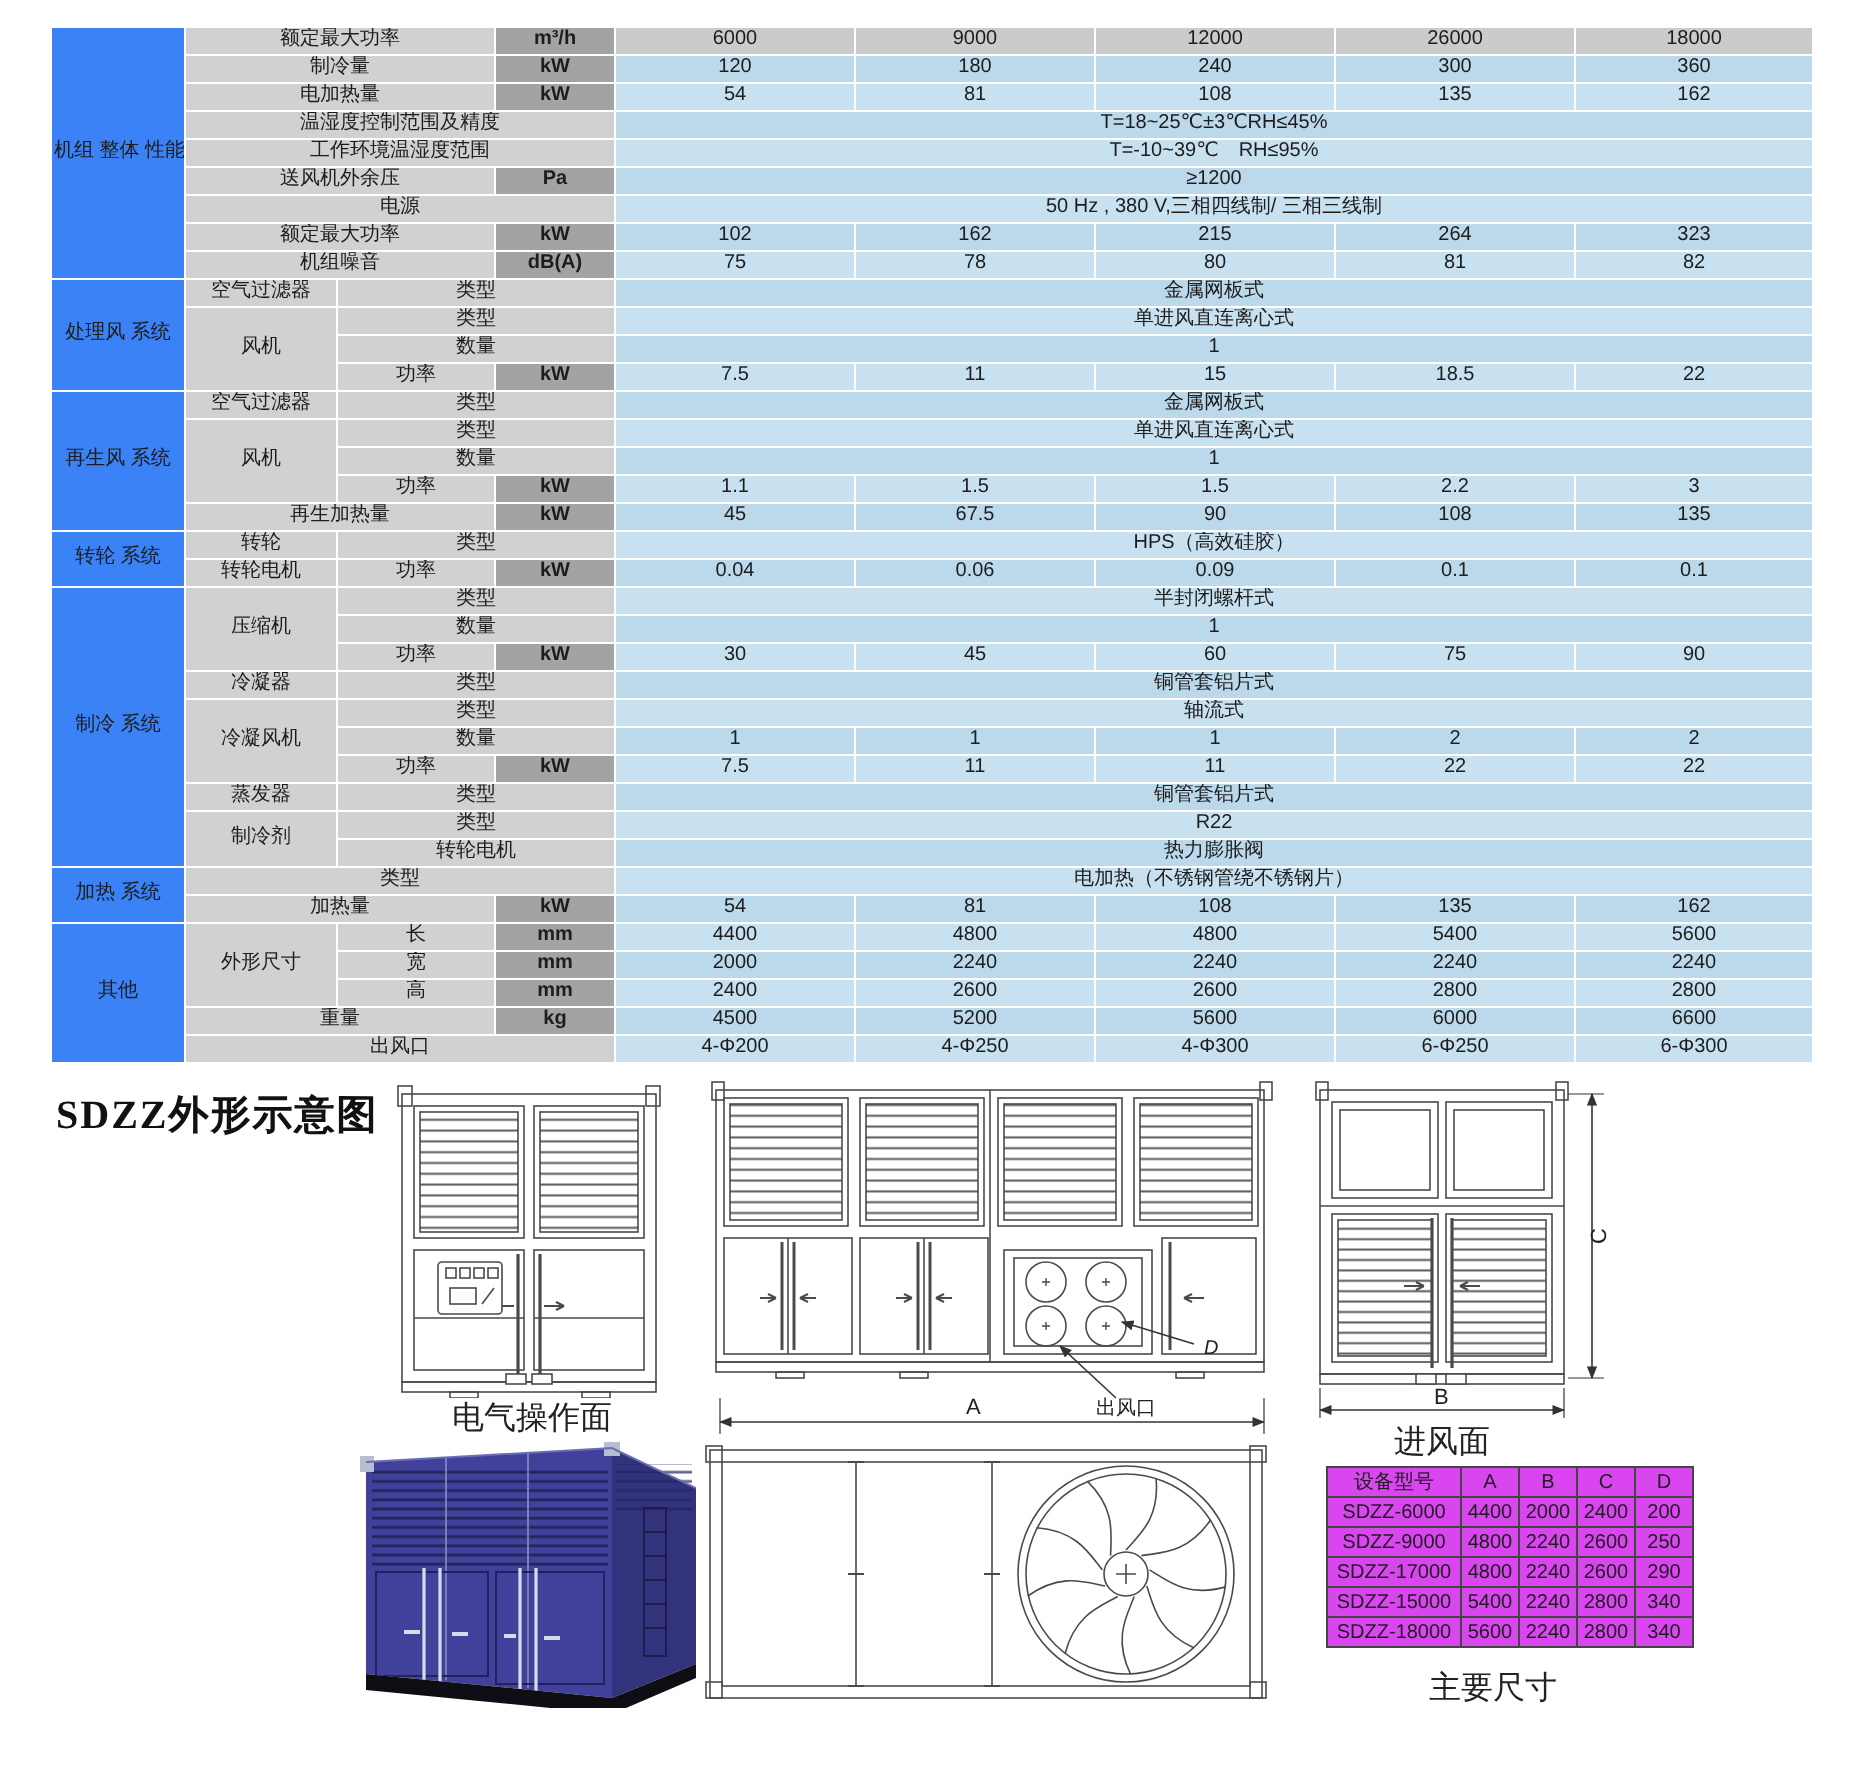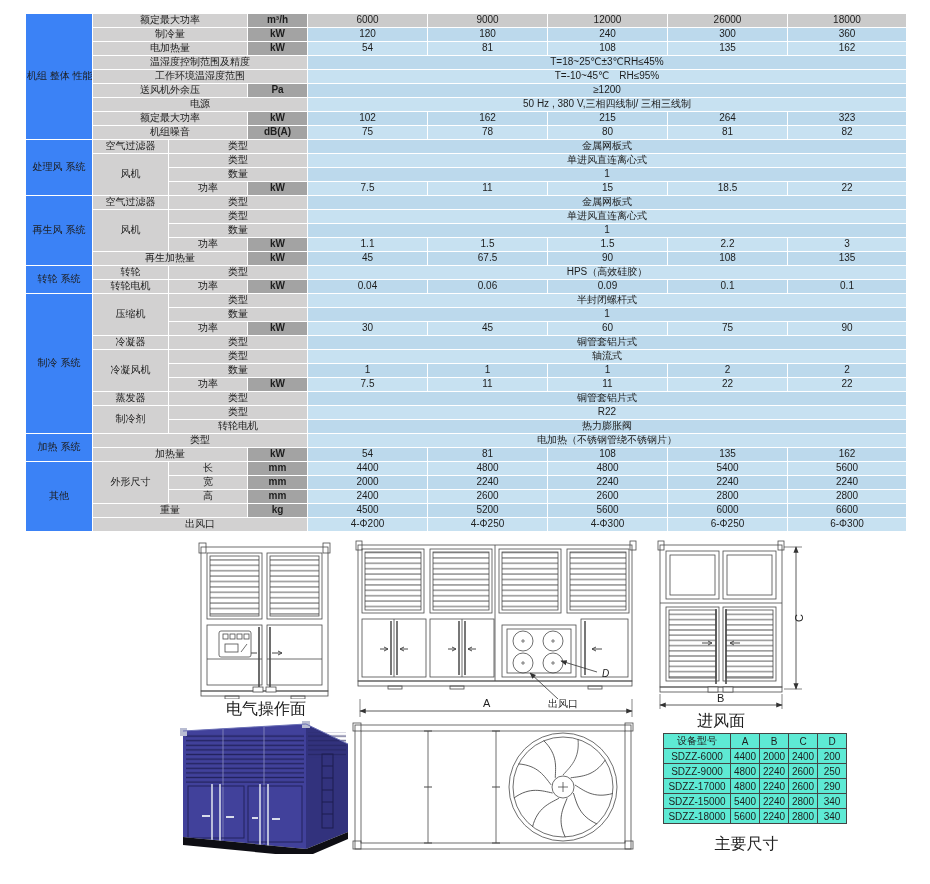--- a/index.html
+++ b/index.html
@@ -18,21 +18,21 @@
   td.val{background:#c7e1f1;}
   table.spec tr:nth-child(even) td.val{background:#bcd9ec;}
 
   
   .heading{position:absolute;left:28px;top:544px;font-family:"Liberation Serif","DejaVu Serif",serif;
            font-weight:bold;font-size:20px;letter-spacing:1px;color:#111;}
   .caption{position:absolute;font-size:16px;color:#222;text-align:center;}
   svg{position:absolute;}
   .dimtable{position:absolute;left:663px;top:733px;border-collapse:collapse;}
   .dimtable th,.dimtable td{border:1px solid #444;font-size:10px;font-weight:normal;height:14px;
-                            text-align:center;padding:0 2px;color:#1d1d1d;background:#5eead4;white-space:nowrap;}
+                            text-align:center;padding:0 2px;color:#1d1d1d;background:#d946ef;white-space:nowrap;}
   .dimtable th{font-size:10px;}
   .col-model{width:62px;}.col-dim{width:24px;}
 </style>
 </head>
 <body>
 
 <div id="page">
 
   <table class="spec">
     <colgroup>
@@ -76,21 +76,21 @@
           <td class="val">108</td>
           <td class="val">135</td>
           <td class="val">162</td>
         </tr>
         <tr>
           <td colspan="3" class="lab">温湿度控制范围及精度</td>
           <td colspan="5" class="val">T=18~25℃±3℃RH≤45%</td>
         </tr>
         <tr>
           <td colspan="3" class="lab">工作环境温湿度范围</td>
-          <td colspan="5" class="val">T=-10~45℃　RH≤95%</td>
+          <td colspan="5" class="val">T=-10~39℃　RH≤95%</td>
         </tr>
         <tr>
           <td colspan="2" class="lab">送风机外余压</td>
           <td class="unit">Pa</td>
           <td colspan="5" class="val">≥1200</td>
         </tr>
         <tr>
           <td colspan="3" class="lab">电源</td>
           <td colspan="5" class="val">50 Hz , 380 V,三相四线制/ 三相三线制</td>
         </tr>
@@ -306,20 +306,21 @@
           <td colspan="3" class="lab">出风口</td>
           <td class="val">4-Φ200</td>
           <td class="val">4-Φ250</td>
           <td class="val">4-Φ300</td>
           <td class="val">6-Φ250</td>
           <td class="val">6-Φ300</td>
         </tr>
       </tbody>
   </table>
 
+  <div class="heading">SDZZ外形示意图</div>
 
   <svg style="left:197px;top:541px" width="138" height="158" viewBox="0 0 138 158">
     <defs>
       <pattern id="fv-louv" width="8" height="5.4" patternUnits="userSpaceOnUse">
         <rect width="8" height="5.4" fill="#ffffff"></rect>
         <line x1="0" y1="2.7" x2="8" y2="2.7" stroke="#5a5a5a" stroke-width="1"></line>
       </pattern>
     </defs>
     <g stroke="#4a4a4a" stroke-width="0.8" fill="none">
       <rect x="2" y="2" width="7" height="10" fill="#fff"></rect>

